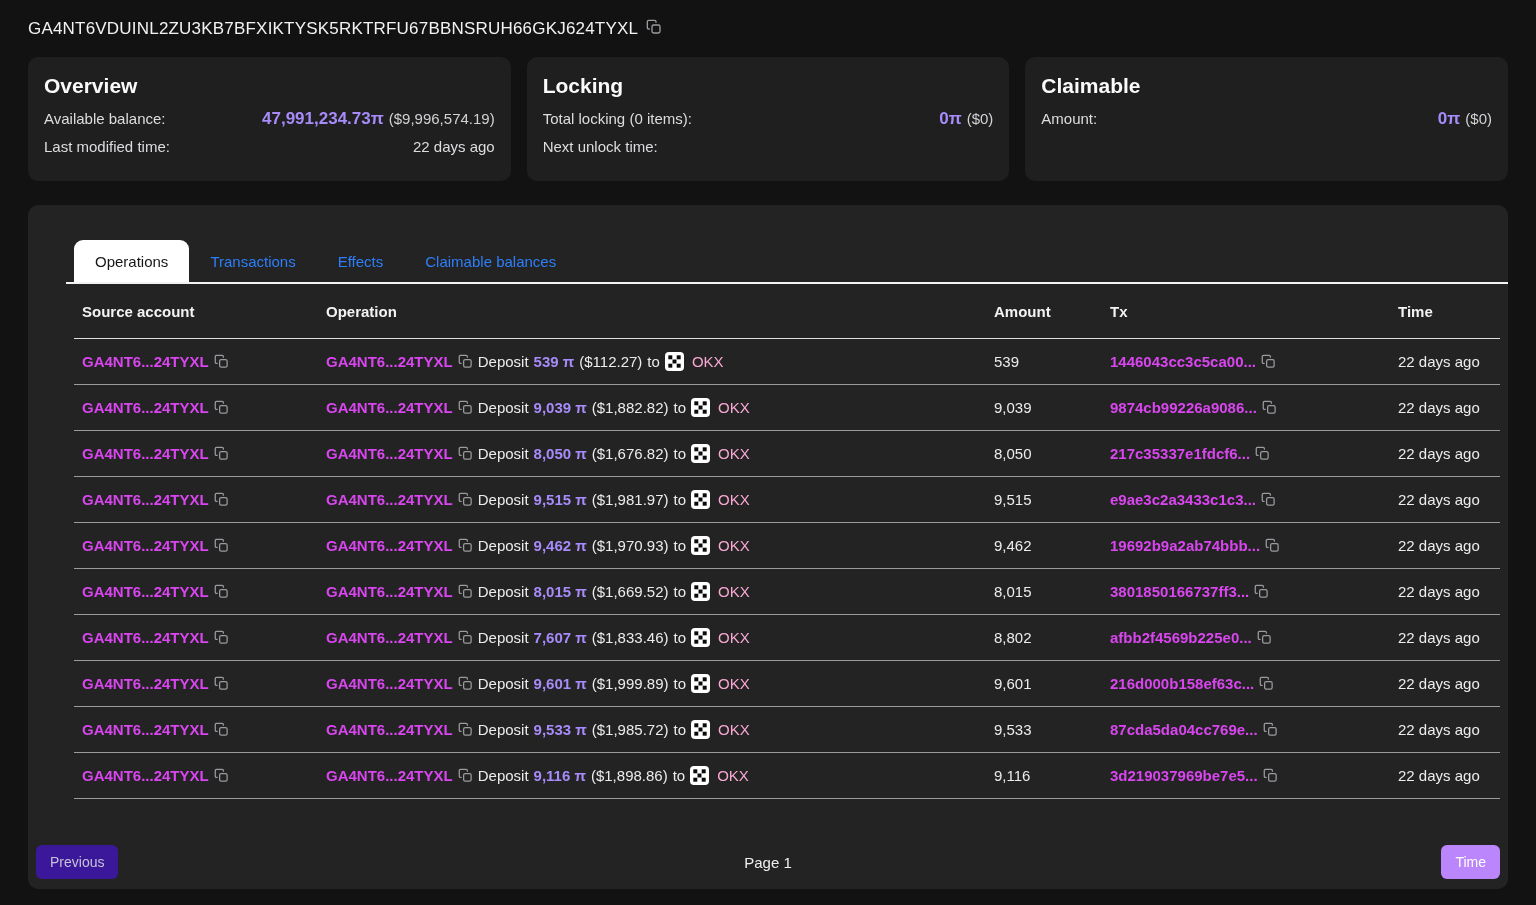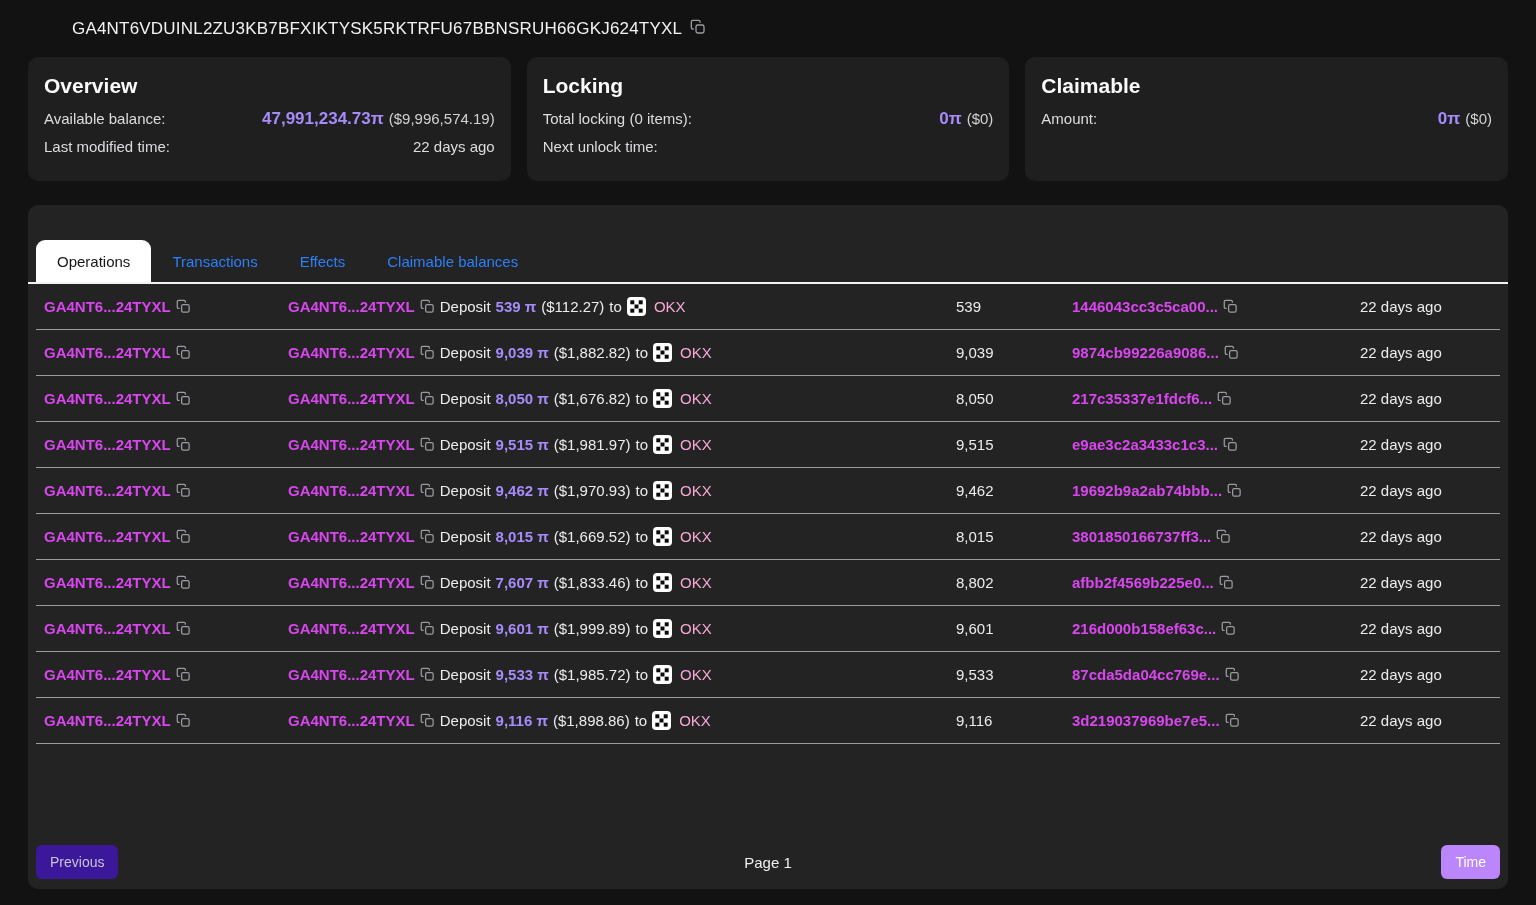--- a/index.html
+++ b/index.html
@@ -9,42 +9,41 @@
     font-family: "Liberation Sans", "DejaVu Sans", sans-serif;
     color: #e8e8ea;
     overflow: hidden;
   }
   .top-bar {
     height: 57px;
     padding: 19px 28px 0;
     display: flex;
     align-items: flex-start;
     gap: 8px;
-    margin-left: 44px;
   }
   .account-title { font-size: 17px; color: #f2f2f4; letter-spacing: 0.2px; }
   .copy-btn {
     background: none; border: none; cursor: pointer;
     color: #9b9ba1; display: inline-flex; align-items: center; padding: 0;
   }
   .cards { display: flex; gap: 16px; margin: 0 28px; }
   .card {
     flex: 1; height: 124px; background: #1f1f1f;
     border-radius: 10px; padding: 17px 16px 0;
   }
   .card-title { font-size: 21px; font-weight: 700; color: #fafafa; margin-bottom: 11px; }
   .card-row {
     display: flex; justify-content: space-between; align-items: baseline;
     font-size: 15px; color: #dddde0; min-height: 29px;
   }
   .val-primary { color: #a78bfa; font-weight: 700; font-size: 17px; }
   .val-secondary { color: #d2d2d6; font-size: 15px; margin-left: 5px; }
   .panel {
     margin: 24px 28px 0; height: 684px; background: #232323;
-    border-radius: 10px; position: relative;
+    border-radius: 10px; position: relative; padding-left: 38px;
   }
   .tabbar {
     display: flex; align-items: flex-end;
     padding: 37px 8px 0; height: 79px;
     border-bottom: 2px solid #f2f2f2;
   }
   .tab {
     height: 42px; padding: 0 21px; display: flex; align-items: center;
     font-size: 15px; color: #2d7ff9; cursor: pointer;
   }
@@ -133,20 +132,27 @@
 
 <div class="panel">
   <div class="tabbar">
     <div class="tab active">Operations</div>
     <div class="tab">Transactions</div>
     <div class="tab">Effects</div>
     <div class="tab">Claimable balances</div>
   </div>
 
   <div class="table-wrap">
+    <div class="thead">
+      <div class="td">Source account</div>
+      <div class="td">Operation</div>
+      <div class="td">Amount</div>
+      <div class="td">Tx</div>
+      <div class="td">Time</div>
+    </div>
     <div id="tbody">
   <div class="trow">
     <div class="td">
       <a class="link">GA4NT6...24TYXL</a>
       <button class="copy-btn">
         <svg width="15" height="15" viewBox="0 0 24 24" fill="none" stroke="currentColor" stroke-width="2" stroke-linecap="round" stroke-linejoin="round">
                 <rect x="9" y="9" width="12" height="12" rx="2.5"></rect>
                 <path d="M5 15H4a2 2 0 0 1-2-2V4a2 2 0 0 1 2-2h9a2 2 0 0 1 2 2v1"></path>
               </svg>
       </button>

